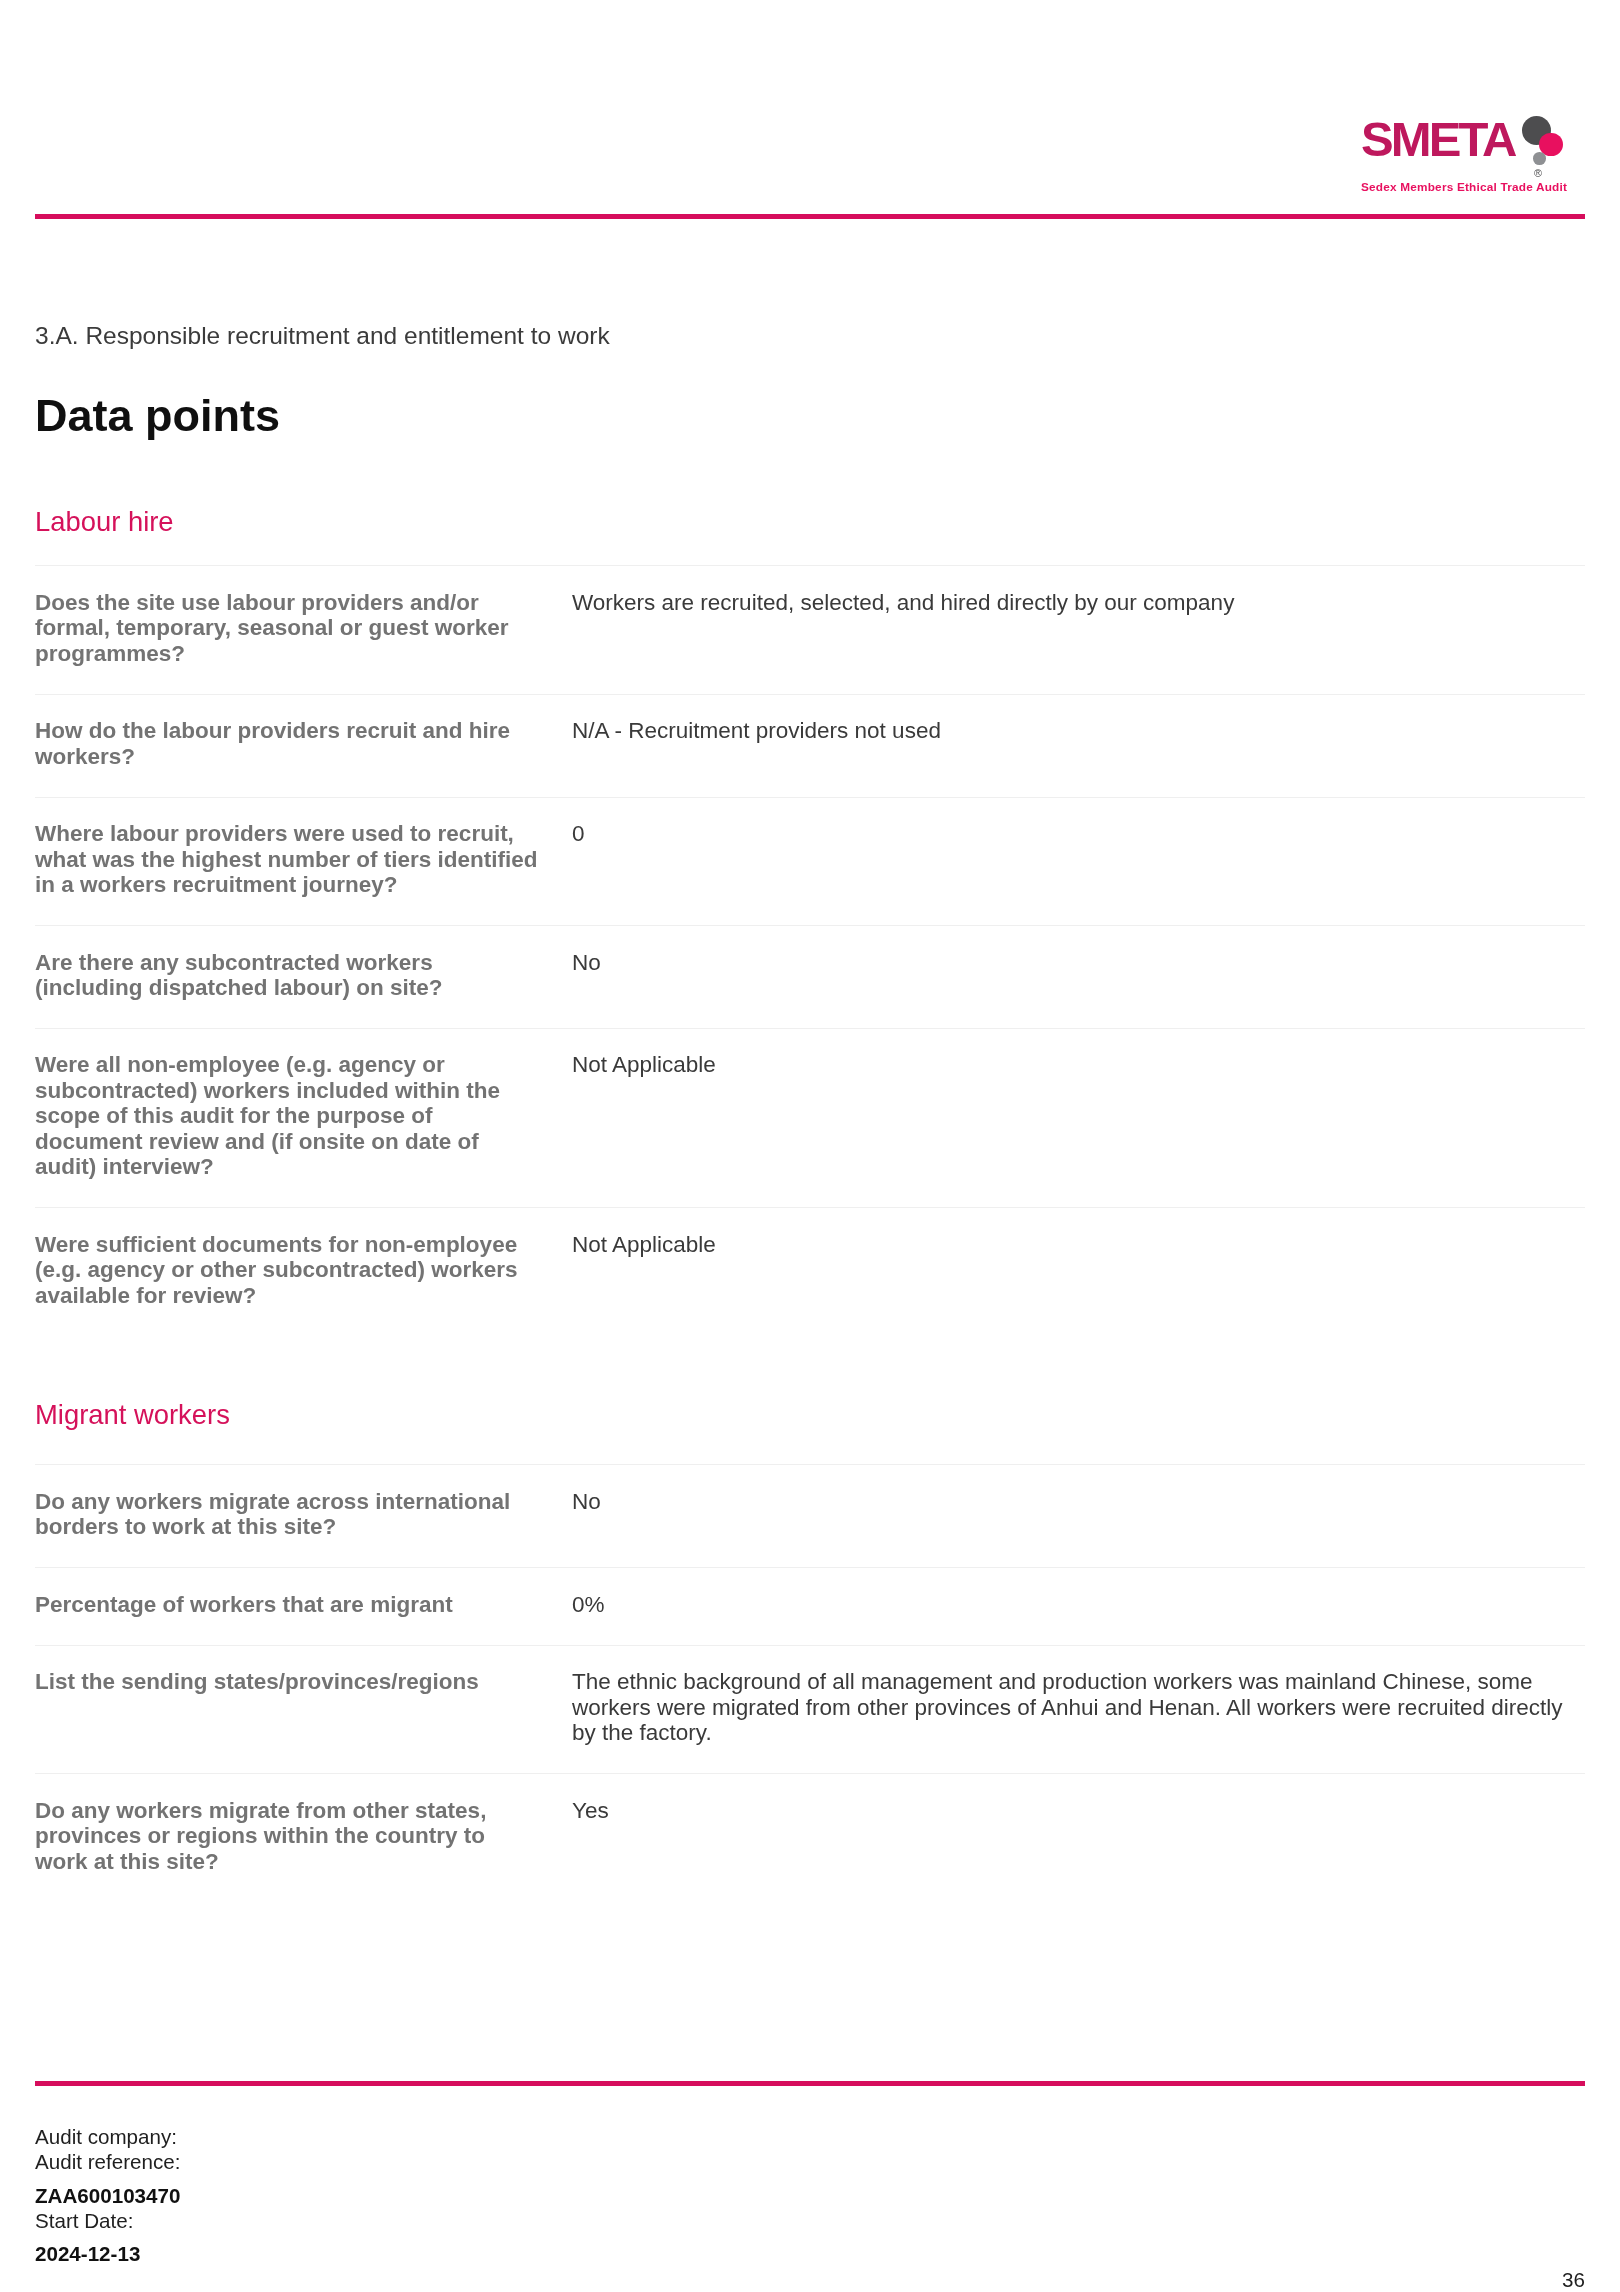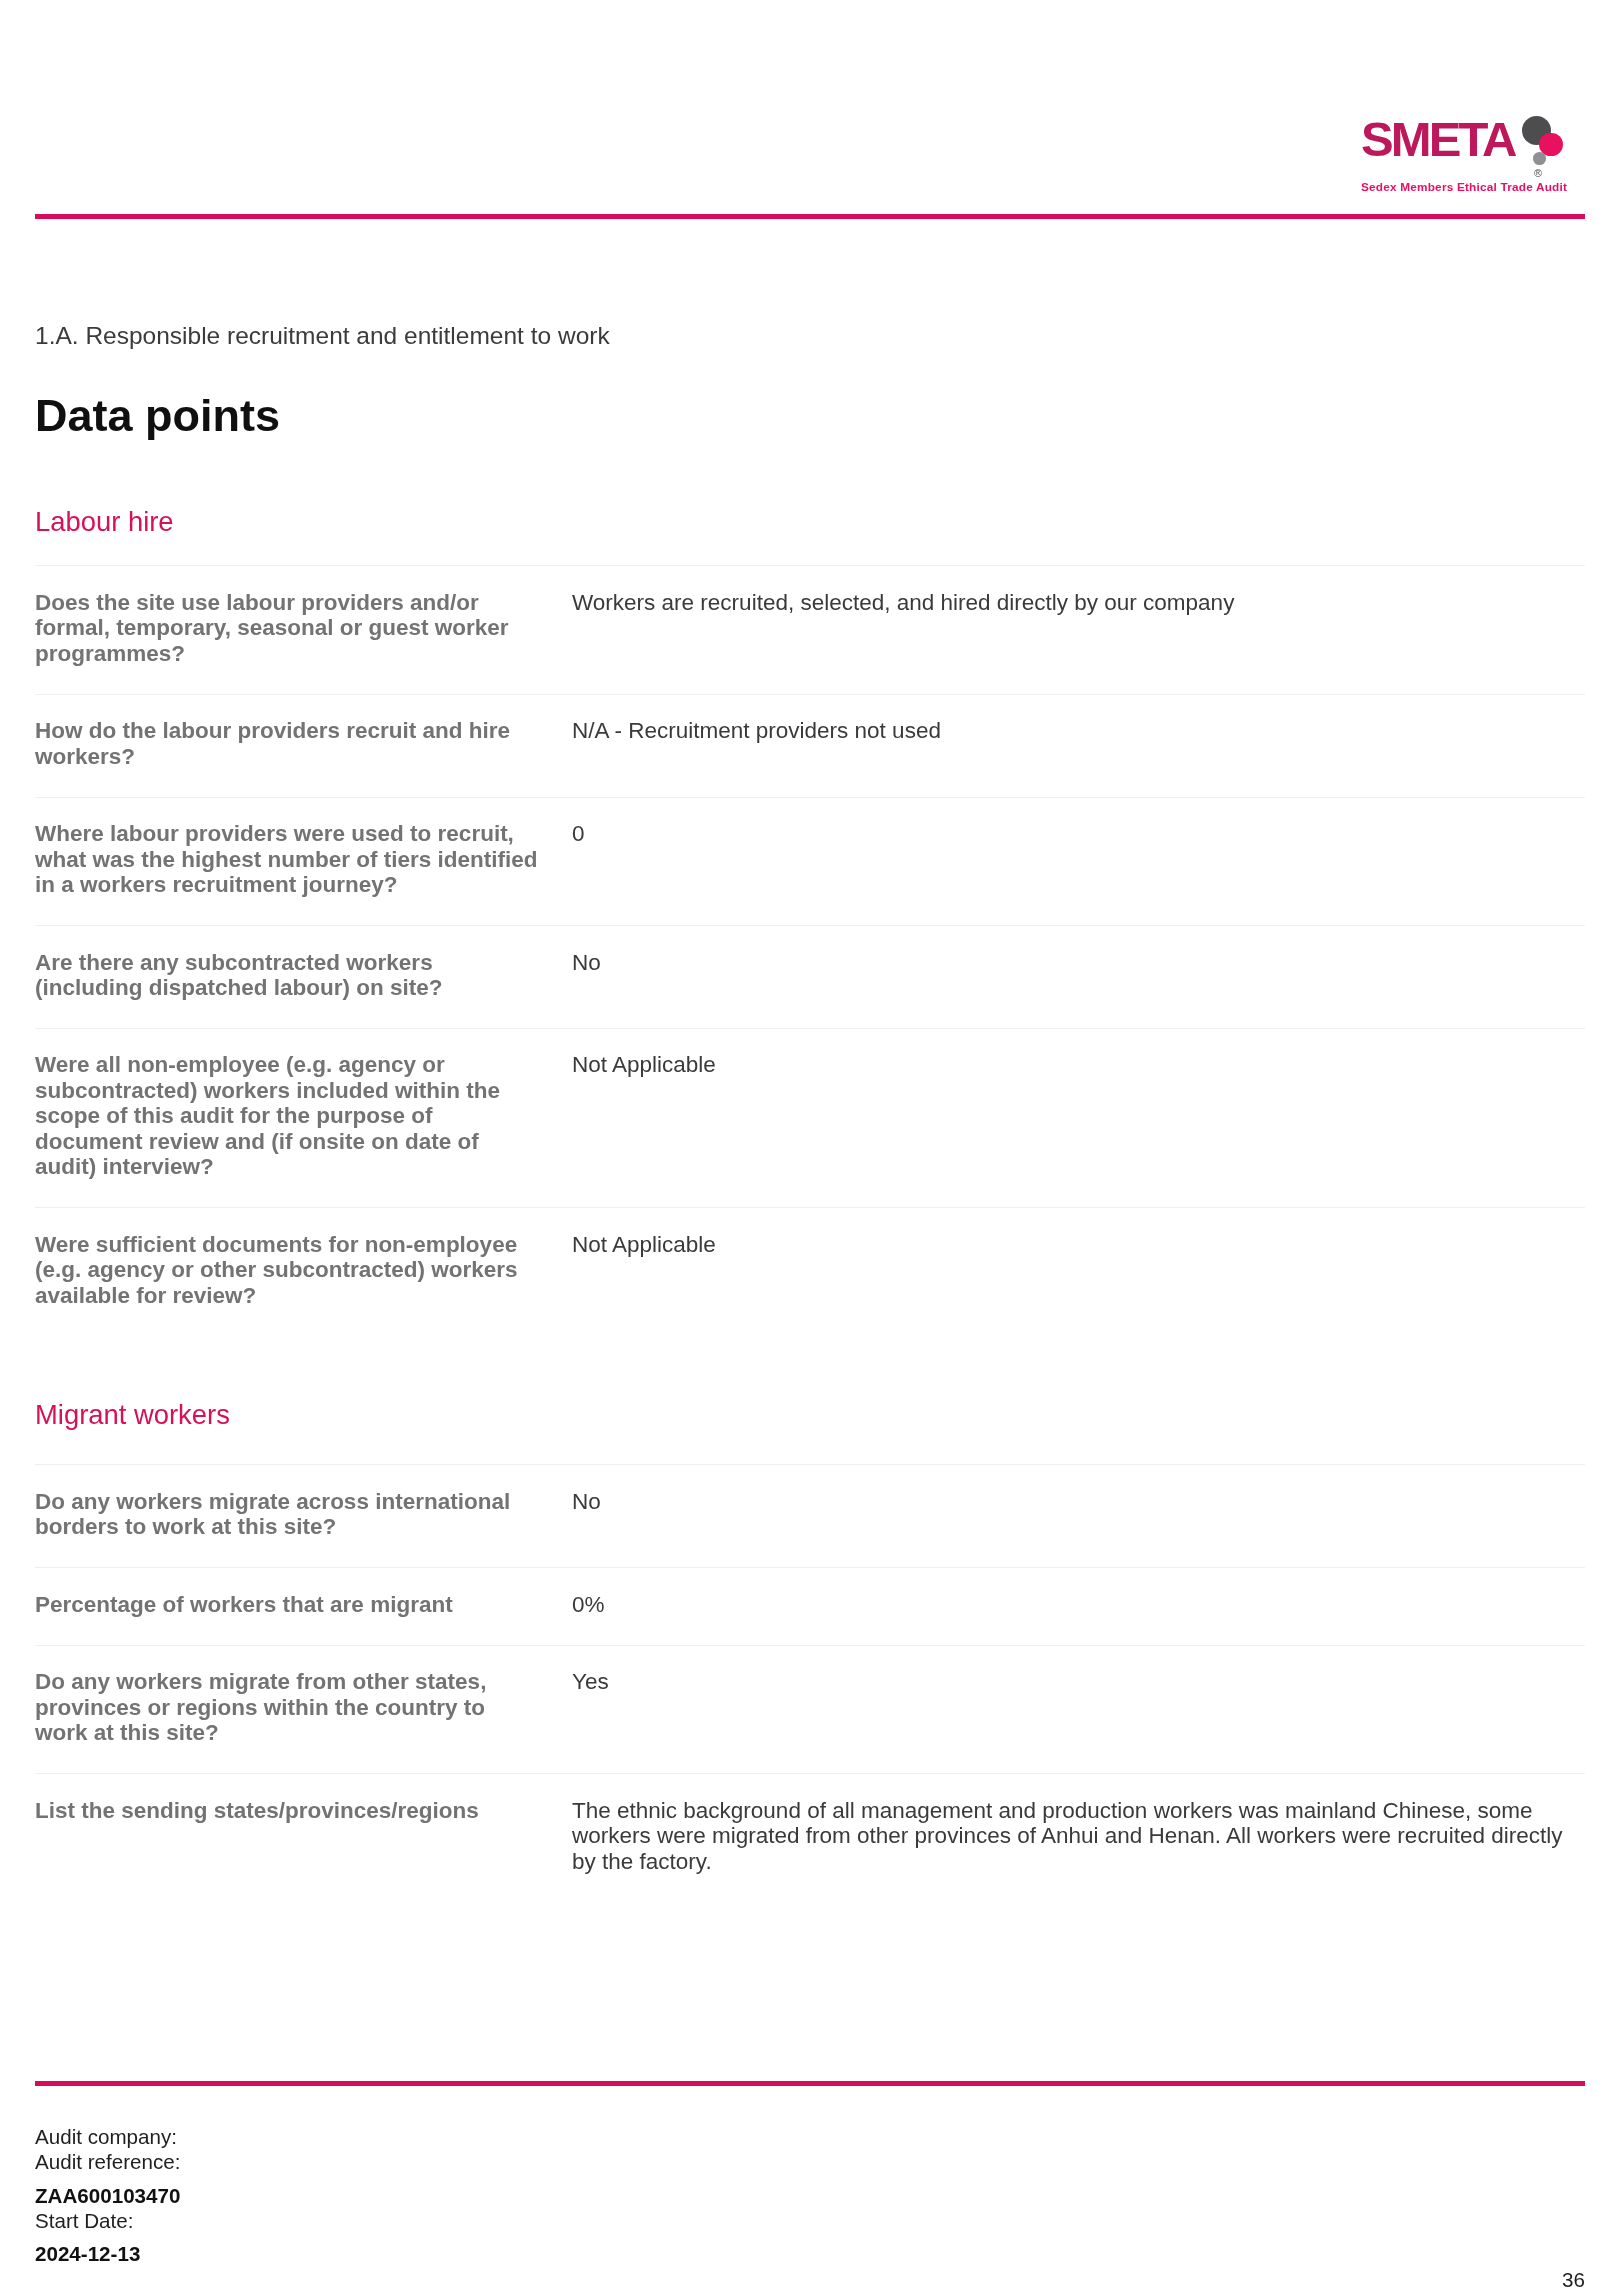--- a/index.html
+++ b/index.html
@@ -88,21 +88,21 @@
       <span class="dot dot-pink"></span>
       <span class="dot dot-small"></span>
       <span class="reg-mark">®</span>
     </div>
     <div class="logo-tagline">Sedex Members Ethical Trade Audit</div>
   </div>
 
   <div class="rule-accent rule-top"></div>
 
   <div class="content">
-    <div class="doc-section-title">1.A. Responsible recruitment and entitlement to work</div>
+    <div class="doc-section-title">3.A. Responsible recruitment and entitlement to work</div>
     <h1 class="page-title">Data points</h1>
 
     <section>
       <h2 class="group-heading first">Labour hire</h2>
 
       <div class="qa-row">
         <div class="question">Does the site use labour providers and/or formal, temporary, seasonal or guest worker programmes?</div>
         <div class="answer">Workers are recruited, selected, and hired directly by our company</div>
       </div>
       <div class="qa-row">
@@ -132,26 +132,26 @@
 
       <div class="qa-row">
         <div class="question">Do any workers migrate across international borders to work at this site?</div>
         <div class="answer">No</div>
       </div>
       <div class="qa-row">
         <div class="question">Percentage of workers that are migrant</div>
         <div class="answer">0%</div>
       </div>
       <div class="qa-row">
+        <div class="question">List the sending states/provinces/regions</div>
+        <div class="answer">The ethnic background of all management and production workers was mainland Chinese, some workers were migrated from other provinces of Anhui and Henan. All workers were recruited directly by the factory.</div>
+      </div>
+      <div class="qa-row">
         <div class="question">Do any workers migrate from other states, provinces or regions within the country to work at this site?</div>
         <div class="answer">Yes</div>
-      </div>
-      <div class="qa-row">
-        <div class="question">List the sending states/provinces/regions</div>
-        <div class="answer">The ethnic background of all management and production workers was mainland Chinese, some workers were migrated from other provinces of Anhui and Henan. All workers were recruited directly by the factory.</div>
       </div>
     </section>
   </div>
 
   <div class="footer">
     <div class="footer-rule"></div>
     <div class="footer-cols">
       <div class="footer-col1">
         <div class="footer-label">Audit company:</div>
       </div>

